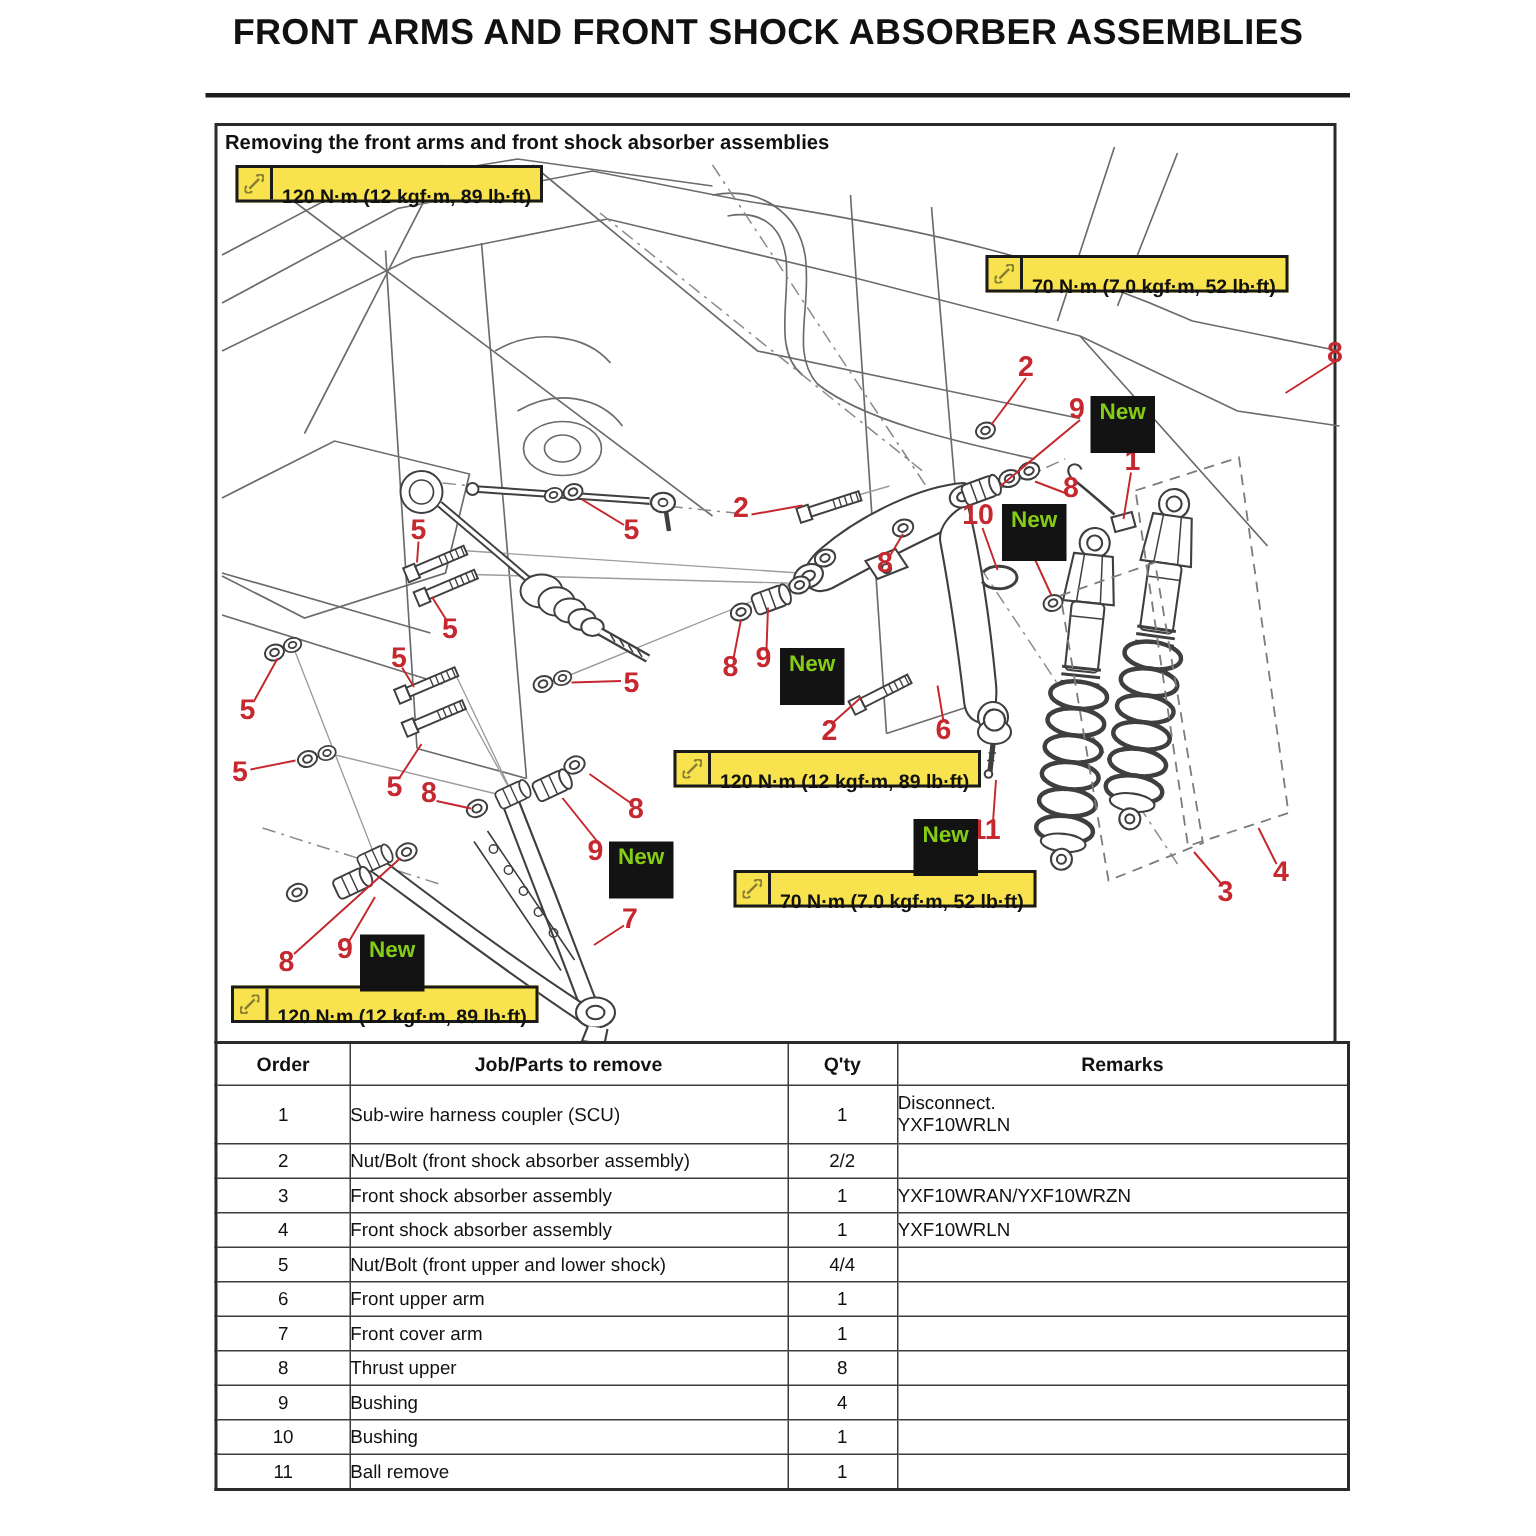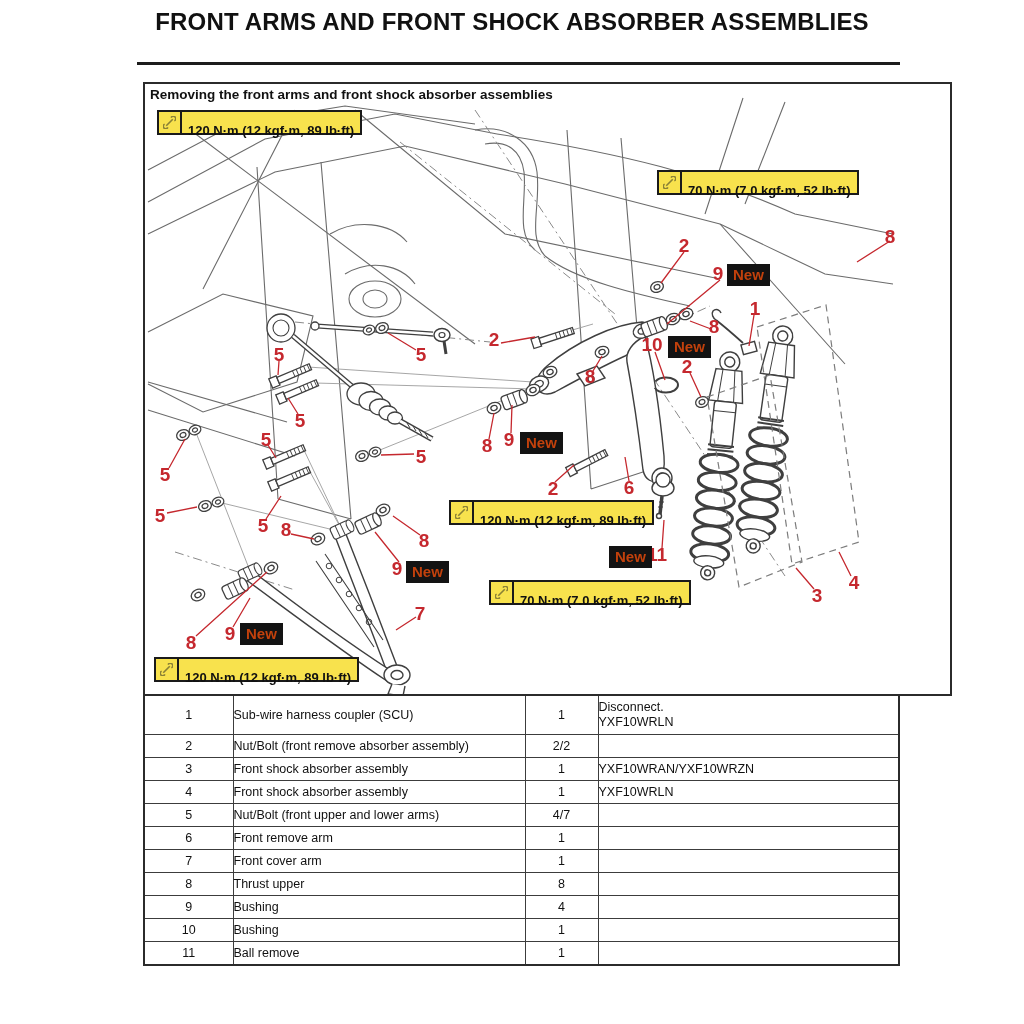--- a/index.html
+++ b/index.html
@@ -1,26 +1,26 @@
 <!DOCTYPE html>
 <html><head>
 <meta charset="utf-8">
 <style>
   html,body{margin:0;padding:0;background:#fff;}
   body{width:1024px;height:1024px;position:relative;font-family:"Liberation Sans",sans-serif;color:#111;overflow:hidden;}
   .page-title{position:absolute;top:8px;left:0;width:100%;text-align:center;font-size:24px;font-weight:bold;letter-spacing:.2px;}
   .rule{position:absolute;left:137px;top:62px;width:763px;height:3px;background:#1c1c1c;}
-  .figure-box{position:absolute;left:143px;top:82px;width:809px;height:614px;border:2px solid #2b2b2b;box-sizing:border-box;background:#fff;}
+  .figure-box{position:absolute;left:143px;top:82px;width:748px;height:614px;border:2px solid #2b2b2b;box-sizing:border-box;background:#fff;}
   .figure-box svg.art{position:absolute;left:0;top:0;width:751px;height:610px;}
   .figure-caption{position:absolute;left:5px;top:3px;font-size:13.5px;font-weight:bold;white-space:nowrap;}
   .torque{position:absolute;display:inline-flex;align-items:stretch;background:#f8e24d;border:2px solid #1a1a1a;height:21px;font-weight:bold;font-size:13px;white-space:nowrap;z-index:5;}
   .torque .ticon{width:21px;display:flex;align-items:center;justify-content:center;border-right:2px solid #1a1a1a;}
   .torque .ttext{padding:15px 6px 0 6px;display:flex;align-items:center;}
   .co{position:absolute;transform:translate(-50%,-50%);color:#c5282e;font-weight:bold;font-size:19px;line-height:1;z-index:6;}
-  .newtag{position:absolute;background:#131313;color:#c2410c;font-weight:bold;font-size:15px;line-height:1;padding:3px 6px 4px 6px;z-index:6;}
+  .newtag{position:absolute;background:#131313;color:#84cc16;font-weight:bold;font-size:15px;line-height:1;padding:3px 6px 20px 6px;z-index:6;}
   table.parts{position:absolute;left:143px;top:694px;width:755px;border-collapse:collapse;table-layout:fixed;border:2px solid #2b2b2b;font-size:12.5px;background:#fff;}
   table.parts th,table.parts td{border:1px solid #3c3c3c;padding:0;vertical-align:middle;}
   table.parts th{height:27px;font-size:13px;font-weight:bold;text-align:center;}
   table.parts td{height:22px;}
   table.parts tr.r0 td{height:38px;}
   td.c-order,td.c-qty{text-align:center;}
   td.c-job,td.c-remarks{text-align:left;padding-left:8px;}
   td.c-remarks .l2{display:block;}
   td.c-remarks{line-height:1.2;}
 </style>
@@ -316,56 +316,62 @@
 </div>
 
 <table class="parts">
   <colgroup>
       <col style="width:89px">
       <col style="width:292px">
       <col style="width:73px">
       <col style="width:301px">
     </colgroup>
   <tbody>
+      <tr>
+    <th>Order</th>
+    <th>Job/Parts to remove</th>
+    <th>Q'ty</th>
+    <th>Remarks</th>
+  </tr>
   <tr class="r0">
     <td class="c-order">1</td>
     <td class="c-job">Sub-wire harness coupler (SCU)</td>
     <td class="c-qty">1</td>
     <td class="c-remarks">
           <span class="l2">Disconnect.</span>
           <span class="l2">YXF10WRLN</span>
         </td>
   </tr>
   <tr>
     <td class="c-order">2</td>
-    <td class="c-job">Nut/Bolt (front remove absorber assembly)</td>
+    <td class="c-job">Nut/Bolt (front shock absorber assembly)</td>
     <td class="c-qty">2/2</td>
     <td class="c-remarks"></td>
   </tr>
   <tr>
     <td class="c-order">3</td>
     <td class="c-job">Front shock absorber assembly</td>
     <td class="c-qty">1</td>
     <td class="c-remarks">YXF10WRAN/YXF10WRZN</td>
   </tr>
   <tr>
     <td class="c-order">4</td>
     <td class="c-job">Front shock absorber assembly</td>
     <td class="c-qty">1</td>
     <td class="c-remarks">YXF10WRLN</td>
   </tr>
   <tr>
     <td class="c-order">5</td>
-    <td class="c-job">Nut/Bolt (front upper and lower arms)</td>
-    <td class="c-qty">4/7</td>
+    <td class="c-job">Nut/Bolt (front upper and lower shock)</td>
+    <td class="c-qty">4/4</td>
     <td class="c-remarks"></td>
   </tr>
   <tr>
     <td class="c-order">6</td>
-    <td class="c-job">Front remove arm</td>
+    <td class="c-job">Front upper arm</td>
     <td class="c-qty">1</td>
     <td class="c-remarks"></td>
   </tr>
   <tr>
     <td class="c-order">7</td>
     <td class="c-job">Front cover arm</td>
     <td class="c-qty">1</td>
     <td class="c-remarks"></td>
   </tr>
   <tr>

